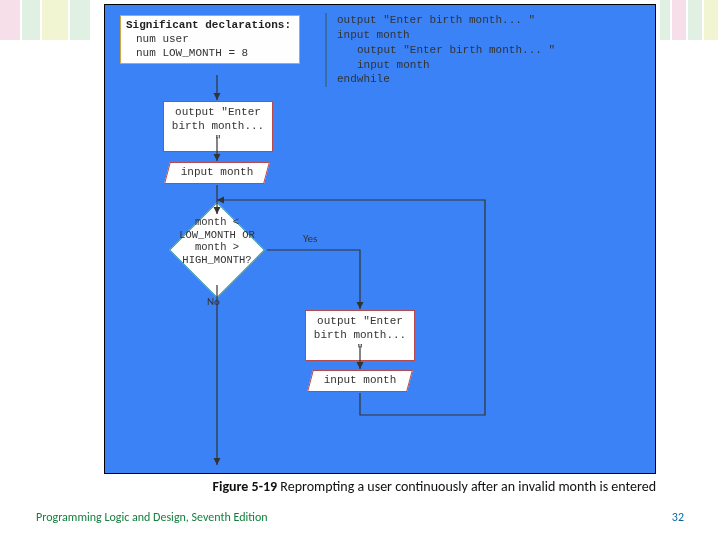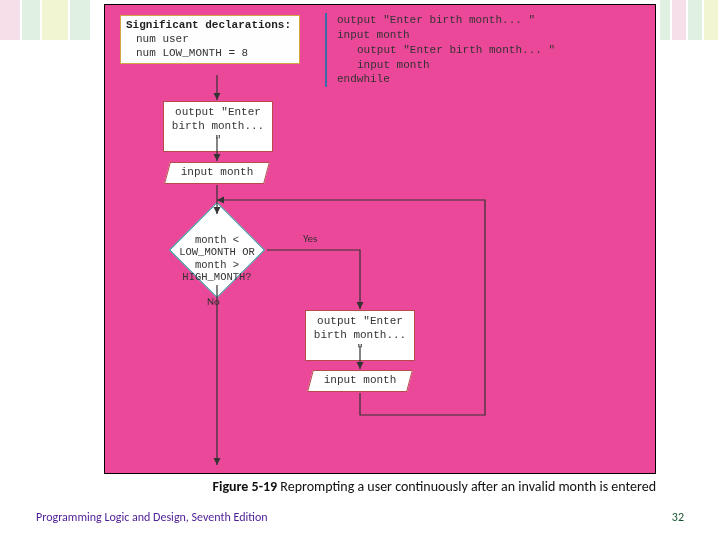--- a/index.html
+++ b/index.html
@@ -9,21 +9,21 @@
     font-family: Calibri, Arial, sans-serif;
     font-size: 12px;
     position: relative;
     overflow: hidden;
   }
   .diagram-frame {
     position: absolute;
     left: 104px; top: 4px;
     width: 552px; height: 470px;
     border: 1px solid #000;
-    background: #ec4899;
+    background: #3b82f6;
   }
   .bgstripe {
     position: absolute; top: 0; height: 40px;
     opacity: 0.35;
   }
   .mono { font-family: "Courier New", monospace; font-size: 11px; color: #333; line-height: 1.25; }
   .decl-box {
     position: absolute; left: 15px; top: 10px;
     width: 180px;
     border: 1px solid #d4a642;
@@ -67,21 +67,21 @@
     position: absolute;
     left: 18px; top: 6px;
     width: 68px; height: 68px;
     border: 1px solid #238a96;
     background: #fff;
     transform: rotate(45deg);
   }
   .diamond .dlabel {
     position: absolute;
     left: 0; top: 0; width: 104px; height: 80px;
-    display: flex; align-items: flex-end; justify-content: center;
+    display: flex; align-items: flex-start; justify-content: center;
     text-align: center; padding: 6px 10px;
     font-size: 10.5px; line-height: 1.2;
   }
   .edge-label {
     position: absolute;
     font-size: 11px;
     color: #333;
   }
   .caption {
     position: absolute;
@@ -89,27 +89,27 @@
     top: 478px;
     text-align: right;
     font-size: 14px;
     color: #111;
   }
   .caption b { font-weight: bold; }
   .footer-left {
     position: absolute;
     left: 36px; bottom: 16px;
     font-size: 12px;
-    color: #4c1d95;
+    color: #15803d;
   }
   .footer-right {
     position: absolute;
     right: 36px; bottom: 16px;
     font-size: 12px;
-    color: #14532d;
+    color: #0369a1;
   }
   svg.arrows { position:absolute; left:0; top:0; }
 </style>
 </head>
 <body>
 
 <div id="stripes">
     <div class="bgstripe" style="left: 0px; width: 20px; background: rgb(230, 163, 192);"></div>
     <div class="bgstripe" style="left: 22px; width: 18px; background: rgb(166, 214, 176);"></div>
     <div class="bgstripe" style="left: 42px; width: 26px; background: rgb(217, 226, 122);"></div>

